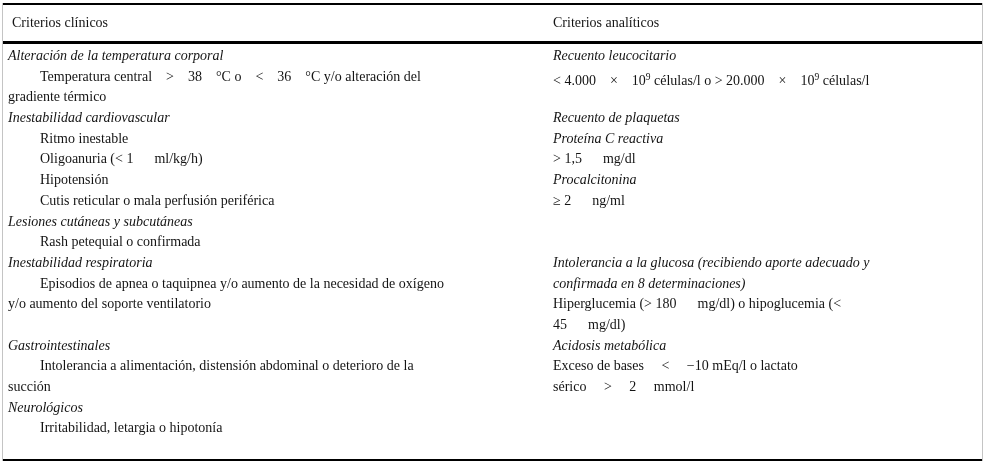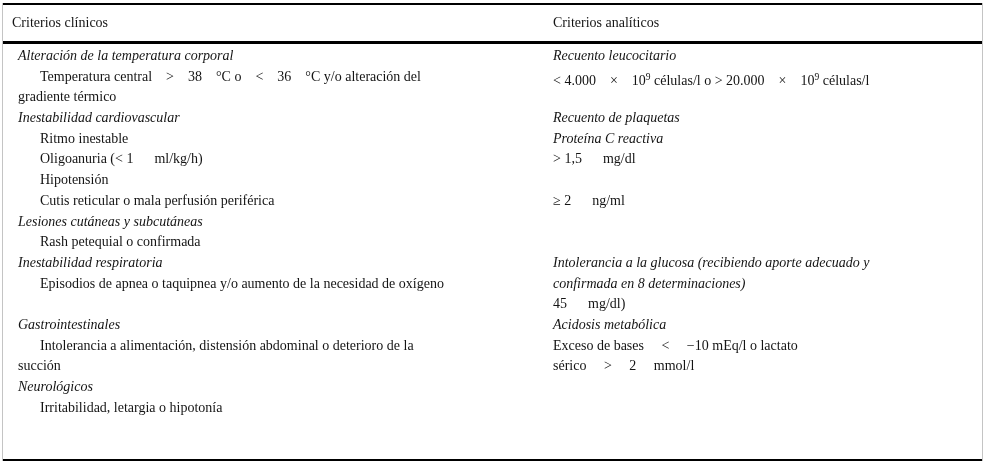--- a/index.html
+++ b/index.html
@@ -15,21 +15,21 @@
   .rule-bottom { top:459px; height:2px; }
   .vline { position:absolute; top:3px; height:458px; width:1px; background:#c4c4c4; }
   .vline-left { left:2px; }
   .vline-right { left:982px; }
   .header { position:absolute; top:15px; left:0; width:992px; height:22px; }
   .hcell { position:absolute; white-space:pre; }
   .hcell.hl { left:12px; }
   .hcell.hr { left:553px; }
   .tbody { position:absolute; top:46px; left:0; width:992px; }
   .row { display:flex; height:20.7px; line-height:20.7px; white-space:pre; }
-  .cl { width:553px; flex:none; padding-left:18px; overflow:visible; }
+  .cl { width:553px; flex:none; padding-left:8px; overflow:visible; }
   .cl.ind { padding-left:40px; }
   .cr { flex:1; overflow:visible; }
   .it { font-style:italic; }
   .sup { font-size:9.5px; vertical-align:5px; }
 </style>
 </head>
 <body>
 
 <div class="page">
   <div class="rule rule-top"></div>
@@ -62,40 +62,45 @@
     <div class="row">
       <div class="cl ind">Ritmo inestable</div>
       <div class="cr it">Proteína C reactiva</div>
     </div>
     <div class="row">
       <div class="cl ind">Oligoanuria (&lt; 1      ml/kg/h)</div>
       <div class="cr">&gt; 1,5      mg/dl</div>
     </div>
     <div class="row">
       <div class="cl ind">Hipotensión</div>
+      <div class="cr it">Procalcitonina</div>
     </div>
     <div class="row">
       <div class="cl ind">Cutis reticular o mala perfusión periférica</div>
       <div class="cr">≥ 2      ng/ml</div>
     </div>
     <div class="row">
       <div class="cl it">Lesiones cutáneas y subcutáneas</div>
       <div class="cr"></div>
     </div>
     <div class="row">
       <div class="cl ind">Rash petequial o confirmada</div>
       <div class="cr"></div>
     </div>
     <div class="row">
       <div class="cl it">Inestabilidad respiratoria</div>
       <div class="cr it">Intolerancia a la glucosa (recibiendo aporte adecuado y</div>
     </div>
     <div class="row">
       <div class="cl ind">Episodios de apnea o taquipnea y/o aumento de la necesidad de oxígeno</div>
       <div class="cr it">confirmada en 8 determinaciones)</div>
+    </div>
+    <div class="row">
+      <div class="cl">y/o aumento del soporte ventilatorio</div>
+      <div class="cr">Hiperglucemia (&gt; 180      mg/dl) o hipoglucemia (&lt;</div>
     </div>
     <div class="row">
       <div class="cl"></div>
       <div class="cr">45      mg/dl)</div>
     </div>
     <div class="row">
       <div class="cl it">Gastrointestinales</div>
       <div class="cr it">Acidosis metabólica</div>
     </div>
     <div class="row">

